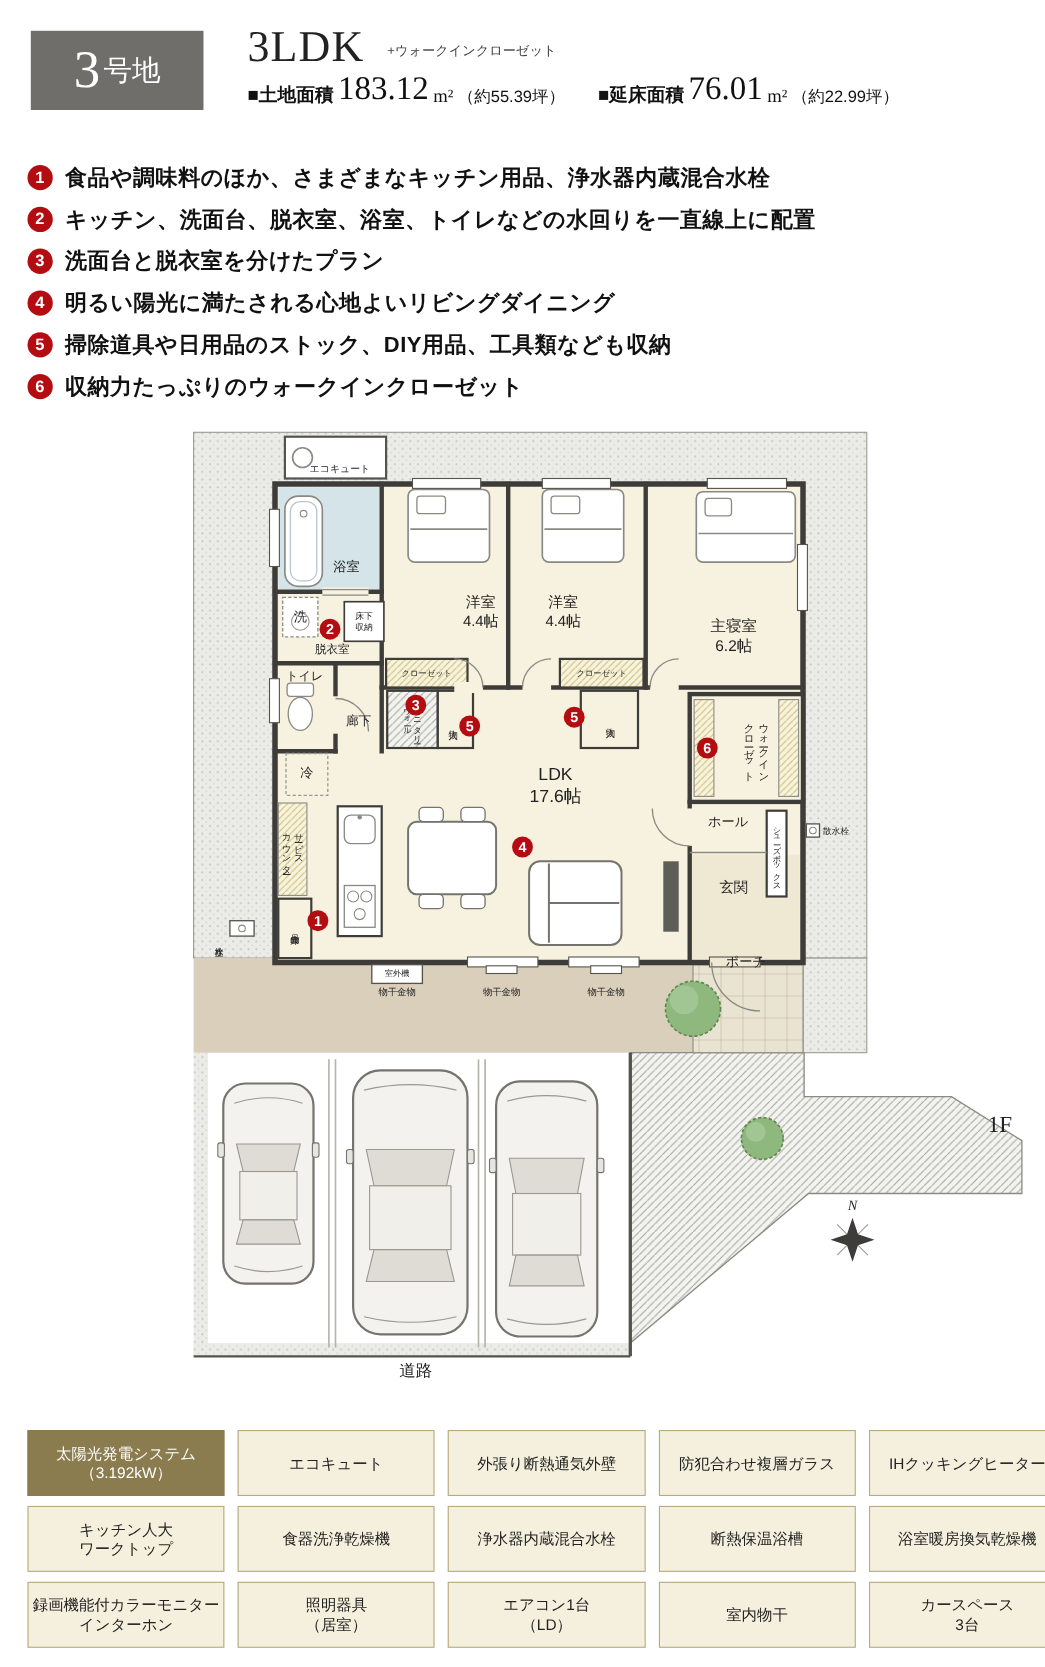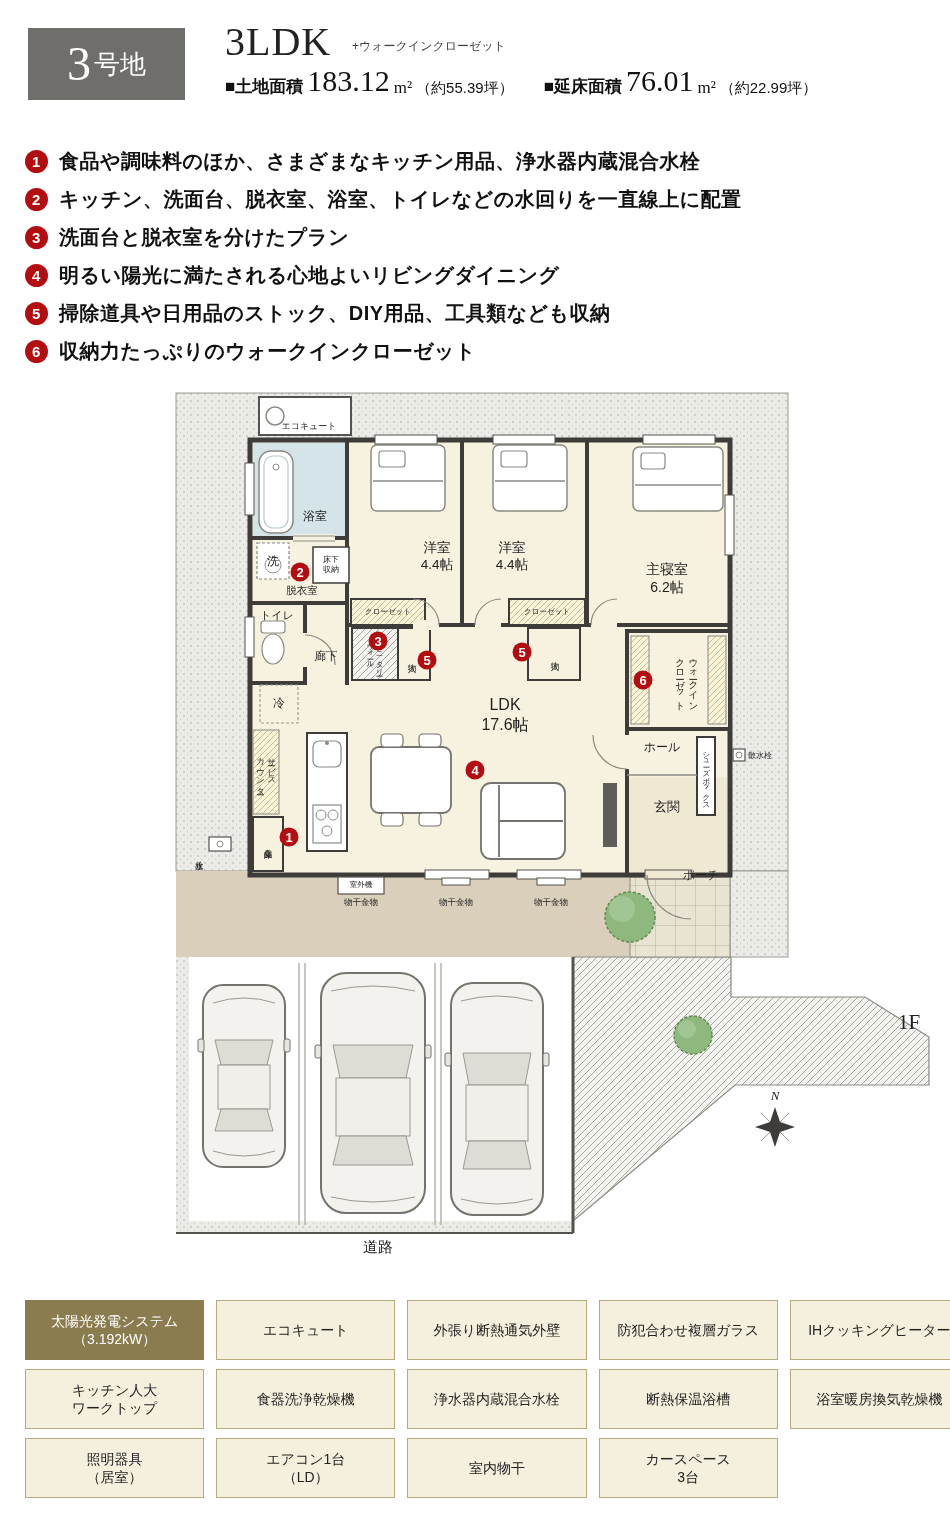--- a/index.html
+++ b/index.html
@@ -347,21 +347,21 @@
 クローゼット</div>
   <div class="plabel" style="left:330px;top:330px;font-size:16px;">LDK
 17.6帖</div>
   <div class="plabel" style="left:104px;top:318px;font-size:12px;">冷</div>
   <div class="plabel-v" style="left:91px;top:386px;font-size:8.5px;">サービス
 カウンター</div>
   <div class="plabel-v" style="left:93px;top:458px;font-size:8.5px;">食品庫</div>
   <div class="plabel" style="left:487px;top:362px;font-size:12px;">ホール</div>
   <div class="plabel" style="left:492px;top:422px;font-size:13px;">玄関</div>
   <div class="plabel-v" style="left:531px;top:391px;font-size:7.5px;">シューズボックス</div>
-  <div class="plabel" style="left:503px;top:490px;font-size:12px;margin-left:23px;">ポーチ</div>
+  <div class="plabel" style="left:503px;top:490px;font-size:12px;">ポーチ</div>
   <div class="plabel" style="left:585px;top:371px;font-size:8px;text-align:center;">散水栓</div>
   <div class="plabel-v" style="left:23px;top:470px;font-size:8px;">立水栓</div>
   <div class="plabel" style="left:186px;top:500px;font-size:7.5px;text-align:center;">室外機</div>
   <div class="plabel" style="left:186px;top:517px;font-size:8.5px;">物干金物</div>
   <div class="plabel" style="left:281px;top:517px;font-size:8.5px;">物干金物</div>
   <div class="plabel" style="left:376px;top:517px;font-size:8.5px;">物干金物</div>
   <div class="plabel" style="left:203px;top:862px;font-size:15px;">道路</div>
   <div class="plabel serif" style="left:734px;top:637px;font-size:21px;">1F</div>
   <div class="plabel serif" style="left:600px;top:711px;font-size:13px;font-style:italic;">N</div>
 
@@ -380,20 +380,22 @@
   <div class="eq-cell">エコキュート</div>
   <div class="eq-cell">外張り断熱通気外壁</div>
   <div class="eq-cell">防犯合わせ複層ガラス</div>
   <div class="eq-cell">IHクッキングヒーター</div>
   <div class="eq-cell">キッチン人大
 ワークトップ</div>
   <div class="eq-cell">食器洗浄乾燥機</div>
   <div class="eq-cell">浄水器内蔵混合水栓</div>
   <div class="eq-cell">断熱保温浴槽</div>
   <div class="eq-cell">浴室暖房換気乾燥機</div>
+  <div class="eq-cell">録画機能付カラーモニター
+インターホン</div>
   <div class="eq-cell">照明器具
 （居室）</div>
   <div class="eq-cell">エアコン1台
 （LD）</div>
   <div class="eq-cell">室内物干</div>
   <div class="eq-cell">カースペース
 3台</div>
 </div>
 
 </body></html>

